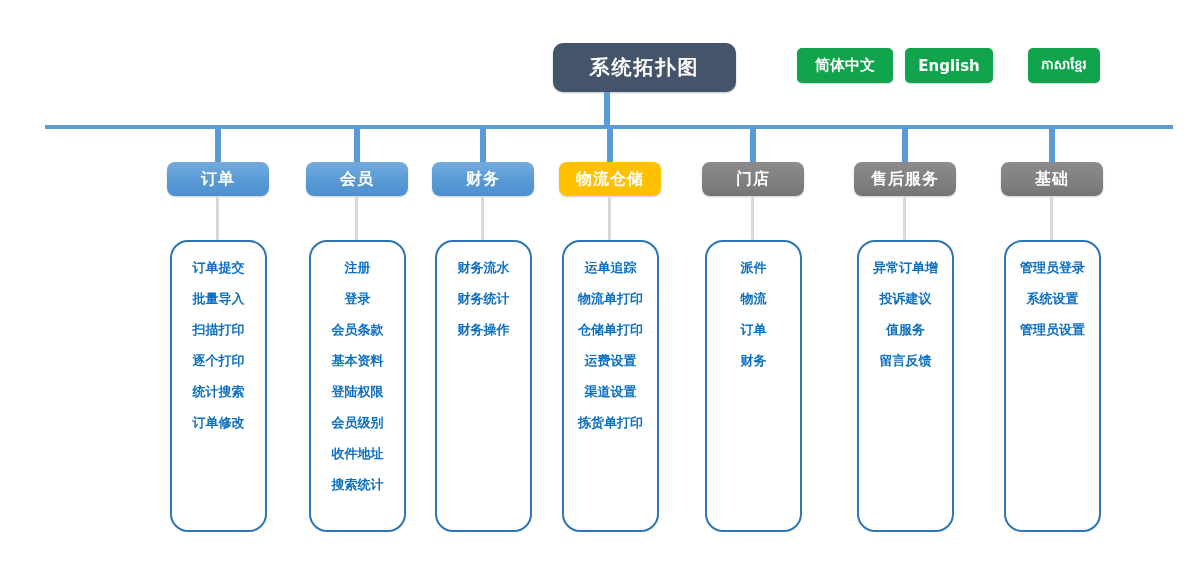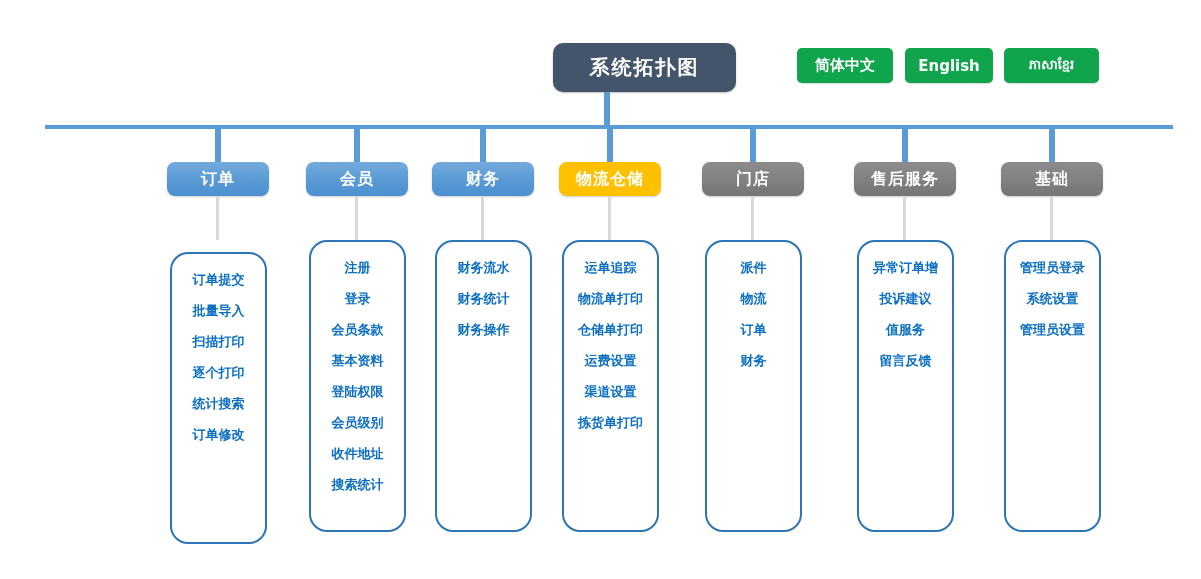--- a/index.html
+++ b/index.html
@@ -38,21 +38,21 @@
   .lang-btn{
     position:absolute;top:48px;height:35px;border:none;cursor:pointer;
     background:var(--green-button);border-radius:5px;color:#ffffff;
     font-size:15px;font-weight:bold;
     display:flex;align-items:center;justify-content:center;
     font-family:"DejaVu Sans","Liberation Sans",sans-serif;
     box-shadow:0 1px 1px rgba(0,0,0,0.15);
   }
   .lang-0{left:797px;width:96px;}
   .lang-1{left:905px;width:88px;}
-  .lang-2{left:1004px;width:95px;font-size:13px;}
+  .lang-2{left:1028px;width:72px;font-size:13px;}
   .col-stem-blue{
     position:absolute;top:129px;width:6px;height:33px;background:var(--connector);
   }
   .branch-header{
     position:absolute;top:162px;width:102px;height:34px;border-radius:8px;
     color:#ffffff;font-size:16px;font-weight:bold;letter-spacing:1px;
     display:flex;align-items:center;justify-content:center;cursor:pointer;
     box-shadow:0 1px 2px rgba(0,0,0,0.2);
   }
   .style-blue{background:linear-gradient(180deg,#74abdd 0%,#5b9bd5 50%,#4b90d0 100%);}
@@ -85,21 +85,21 @@
   <div id="lang-buttons">
       <button class="lang-btn lang-0">简体中文</button>
       <button class="lang-btn lang-1">English</button>
       <button class="lang-btn lang-2">ភាសាខ្មែរ</button>
     </div>
 
   <div id="columns">
       <div class="col-stem-blue" style="left: 215px;"></div>
       <div class="branch-header style-blue" style="left: 167px;">订单</div>
       <div class="col-stem-gray" style="left: 216px;"></div>
-      <div class="panel" style="left: 170px; margin-top: 12px;">
+      <div class="panel" style="left: 170px;">
         <div class="panel-item">订单提交</div>
         <div class="panel-item">批量导入</div>
         <div class="panel-item">扫描打印</div>
         <div class="panel-item">逐个打印</div>
         <div class="panel-item">统计搜索</div>
         <div class="panel-item">订单修改</div>
       </div>
       <div class="col-stem-blue" style="left: 354px;"></div>
       <div class="branch-header style-blue" style="left: 306px;">会员</div>
       <div class="col-stem-gray" style="left: 355px;"></div>

